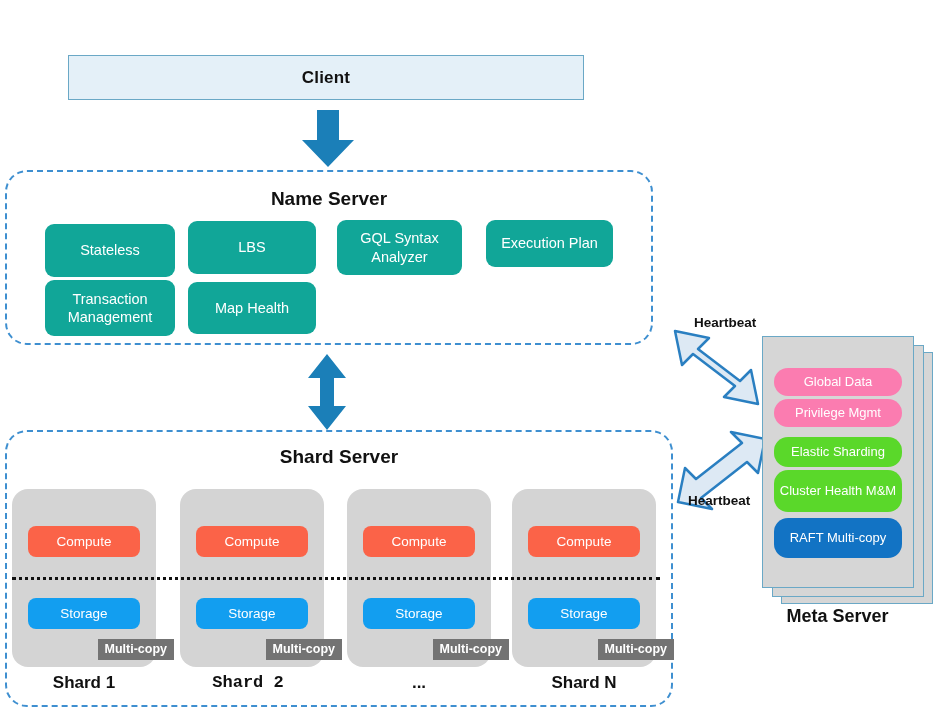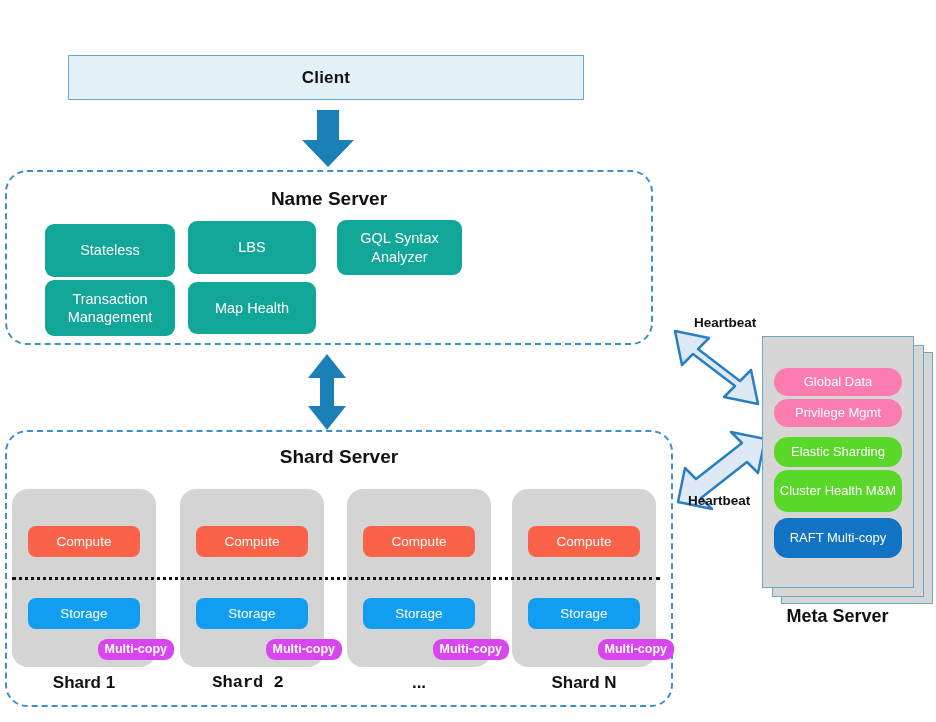--- a/index.html
+++ b/index.html
@@ -111,27 +111,26 @@
     display: flex;
     align-items: center;
     justify-content: center;
   }
   .node-compute { top: 37px; background: #fb6348; }
   .node-storage { top: 109px; background: #129ef0; }
   .multi-copy-badge {
     position: absolute;
     right: -18px;
     bottom: 7px;
-    background: #d946ef;
+    background: #737373;
     color: #ffffff;
     font-size: 12.5px;
     font-weight: bold;
     padding: 3px 7px 4px 7px;
     white-space: nowrap;
-    border-radius: 9px;
   }
   .shard-label {
     position: absolute;
     top: 673px;
     width: 144px;
     text-align: center;
     font-size: 17px;
     font-weight: bold;
     color: #111111;
   }
@@ -213,20 +212,23 @@
     </div>
 
     <div class="teal-pill" style="left:181px; top:49px; width:128px; height:53px;">
       <span>LBS</span>
     </div>
 
     <div class="teal-pill" style="left:330px; top:48px; width:125px; height:55px;">
       <span>GQL Syntax Analyzer</span>
     </div>
 
+    <div class="teal-pill" style="left:479px; top:48px; width:127px; height:47px;">
+      <span>Execution Plan</span>
+    </div>
 
     <div class="teal-pill" style="left:38px; top:108px; width:130px; height:56px;">
       <span>Transaction Management</span>
     </div>
 
     <div class="teal-pill" style="left:181px; top:110px; width:128px; height:52px;">
       <span>Map Health</span>
     </div>
   </div>
 

